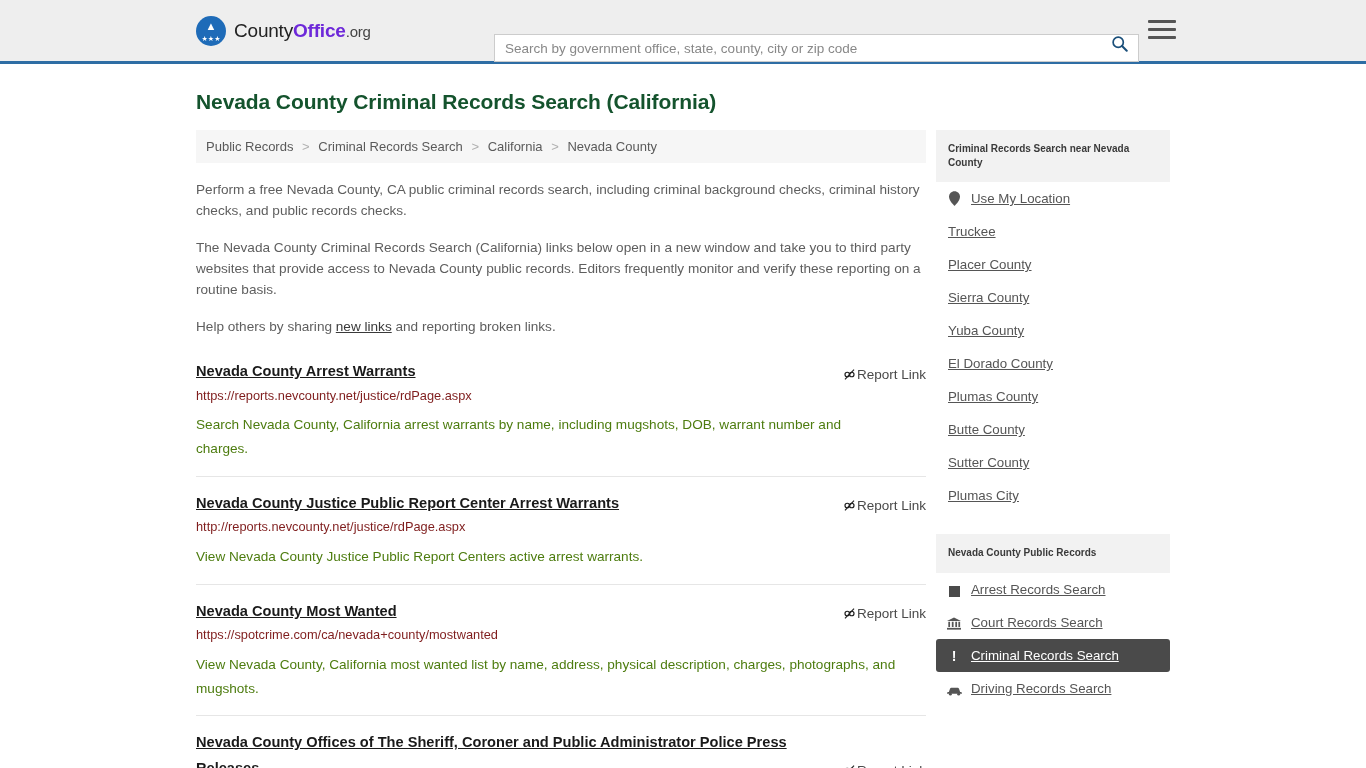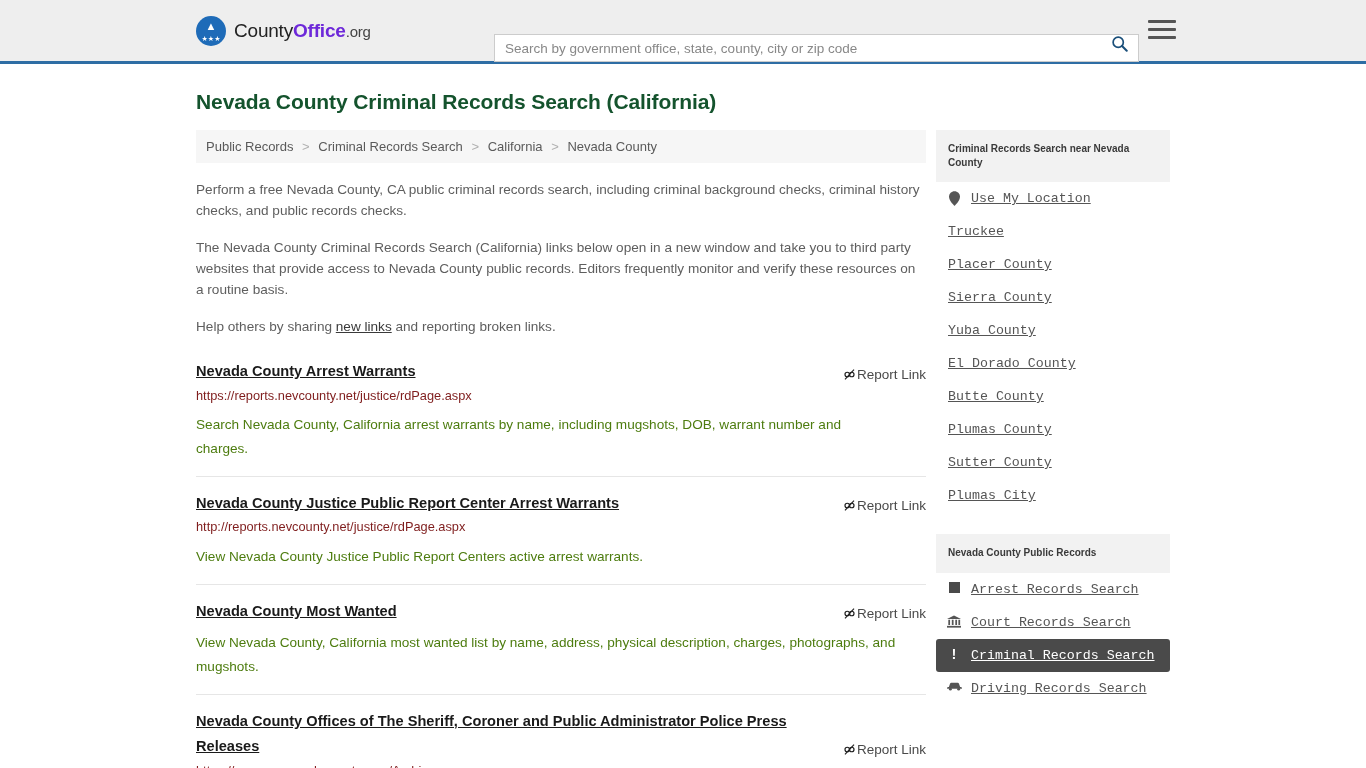--- a/index.html
+++ b/index.html
@@ -206,24 +206,23 @@
     background: #f2f2f2;
     padding: 12px 12px 13px 12px;
     font-size: 10px;
     font-weight: bold;
     color: #3a3a3a;
     line-height: 1.35;
   }
   .side-list { margin: 0; padding: 0; list-style: none; }
   .side-item {
     display: flex;
-    align-items: flex-start;
+    align-items: flex-end;
     padding: 9px 10px;
     font-size: 13.3px;
-    font-family: Liberation Mono, monospace;
   }
   .side-item a {
     color: #555555;
     text-decoration: underline;
   }
   .side-item .s-ico {
     width: 16px;
     flex: none;
     margin-right: 9px;
     display: flex;
@@ -296,21 +295,21 @@
         <span class="sep">&gt;</span>
         <a>Criminal Records Search</a>
         <span class="sep">&gt;</span>
         <a>California</a>
         <span class="sep">&gt;</span>
         <a>Nevada County</a>
       </div>
 
       <div class="intro">
         <p>Perform a free Nevada County, CA public criminal records search, including criminal background checks, criminal history checks, and public records checks.</p>
-        <p>The Nevada County Criminal Records Search (California) links below open in a new window and take you to third party websites that provide access to Nevada County public records. Editors frequently monitor and verify these resources on a routine basis.</p>
+        <p>The Nevada County Criminal Records Search (California) links below open in a new window and take you to third party websites that provide access to Nevada County public records. Editors frequently monitor and verify these reporting on a routine basis.</p>
         <p><span>Help others by sharing </span><a>new links</a><span> and reporting broken links.</span></p>
       </div>
 
       <div class="results">
 
         <div class="result">
           <div class="result-head">
             <a class="result-title">Nevada County Arrest Warrants</a>
             <span class="report-link">
               <svg width="15" height="15" viewBox="0 0 20 20">
@@ -346,20 +345,21 @@
             <a class="result-title">Nevada County Most Wanted</a>
             <span class="report-link">
               <svg width="15" height="15" viewBox="0 0 20 20">
                 <path d="M7 7 A3 3 0 1 0 7 13 A3 3 0 1 0 7 7" fill="none" stroke="#222" stroke-width="1.6"></path>
                 <path d="M13 7 A3 3 0 1 1 13 13 A3 3 0 1 1 13 7" fill="none" stroke="#222" stroke-width="1.6"></path>
                 <line x1="4" y1="16.5" x2="16" y2="3.5" stroke="#222" stroke-width="1.6"></line>
               </svg>
               <span class="rl-label">Report Link</span>
             </span>
           </div>
+          <div class="result-url">https://spotcrime.com/ca/nevada+county/mostwanted</div>
           <div class="result-desc">View Nevada County, California most wanted list by name, address, physical description, charges, photographs, and mugshots.</div>
         </div>
 
         <div class="result">
           <div class="result-head">
             <a class="result-title">Nevada County Offices of The Sheriff, Coroner and Public Administrator Police Press Releases</a>
             <span class="report-link">
               <svg width="15" height="15" viewBox="0 0 20 20">
                 <path d="M7 7 A3 3 0 1 0 7 13 A3 3 0 1 0 7 7" fill="none" stroke="#222" stroke-width="1.6"></path>
                 <path d="M13 7 A3 3 0 1 1 13 13 A3 3 0 1 1 13 7" fill="none" stroke="#222" stroke-width="1.6"></path>
@@ -397,24 +397,24 @@
         <li class="side-item plain">
           <a>Sierra County</a>
         </li>
         <li class="side-item plain">
           <a>Yuba County</a>
         </li>
         <li class="side-item plain">
           <a>El Dorado County</a>
         </li>
         <li class="side-item plain">
+          <a>Plumas County</a>
+        </li>
+        <li class="side-item plain">
           <a>Butte County</a>
-        </li>
-        <li class="side-item plain">
-          <a>Plumas County</a>
         </li>
         <li class="side-item plain">
           <a>Sutter County</a>
         </li>
         <li class="side-item plain">
           <a>Plumas City</a>
         </li>
       </ul>
 
       <div class="side-block-2">

